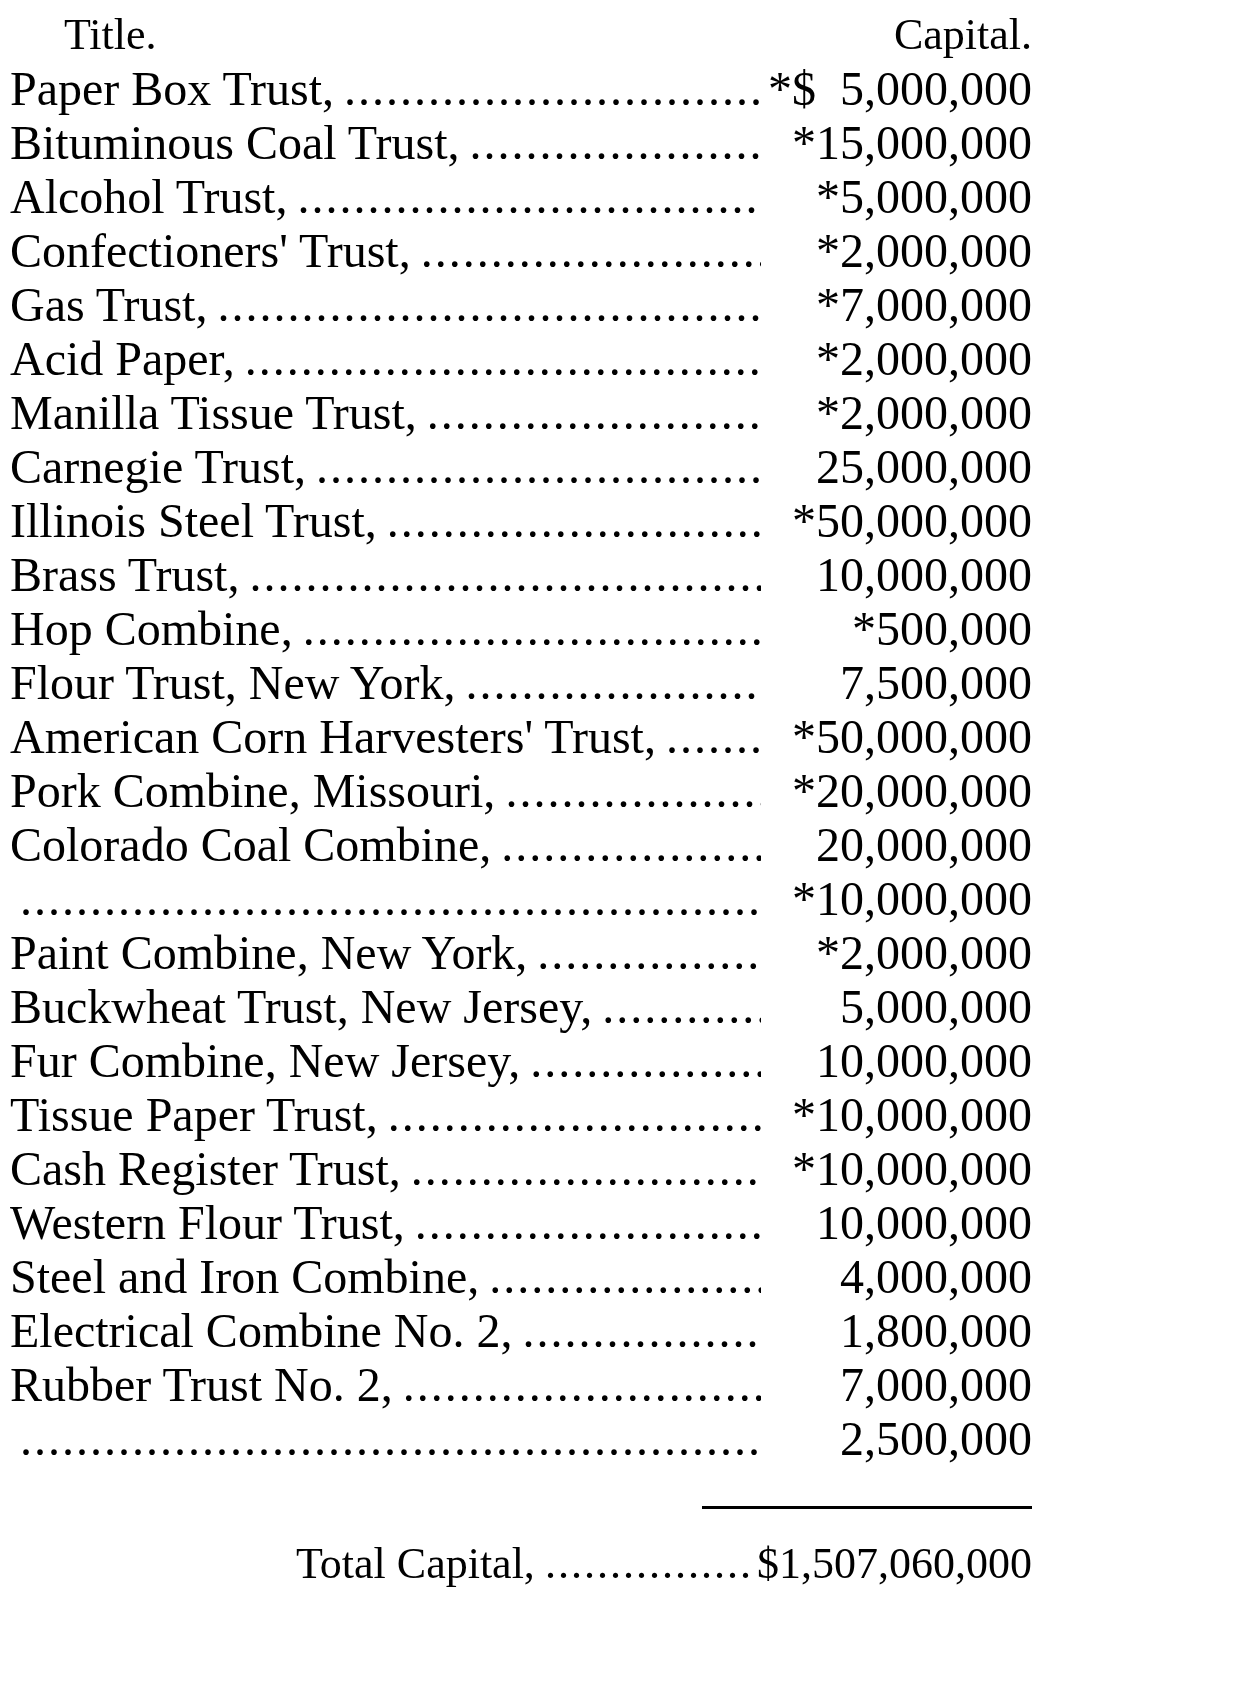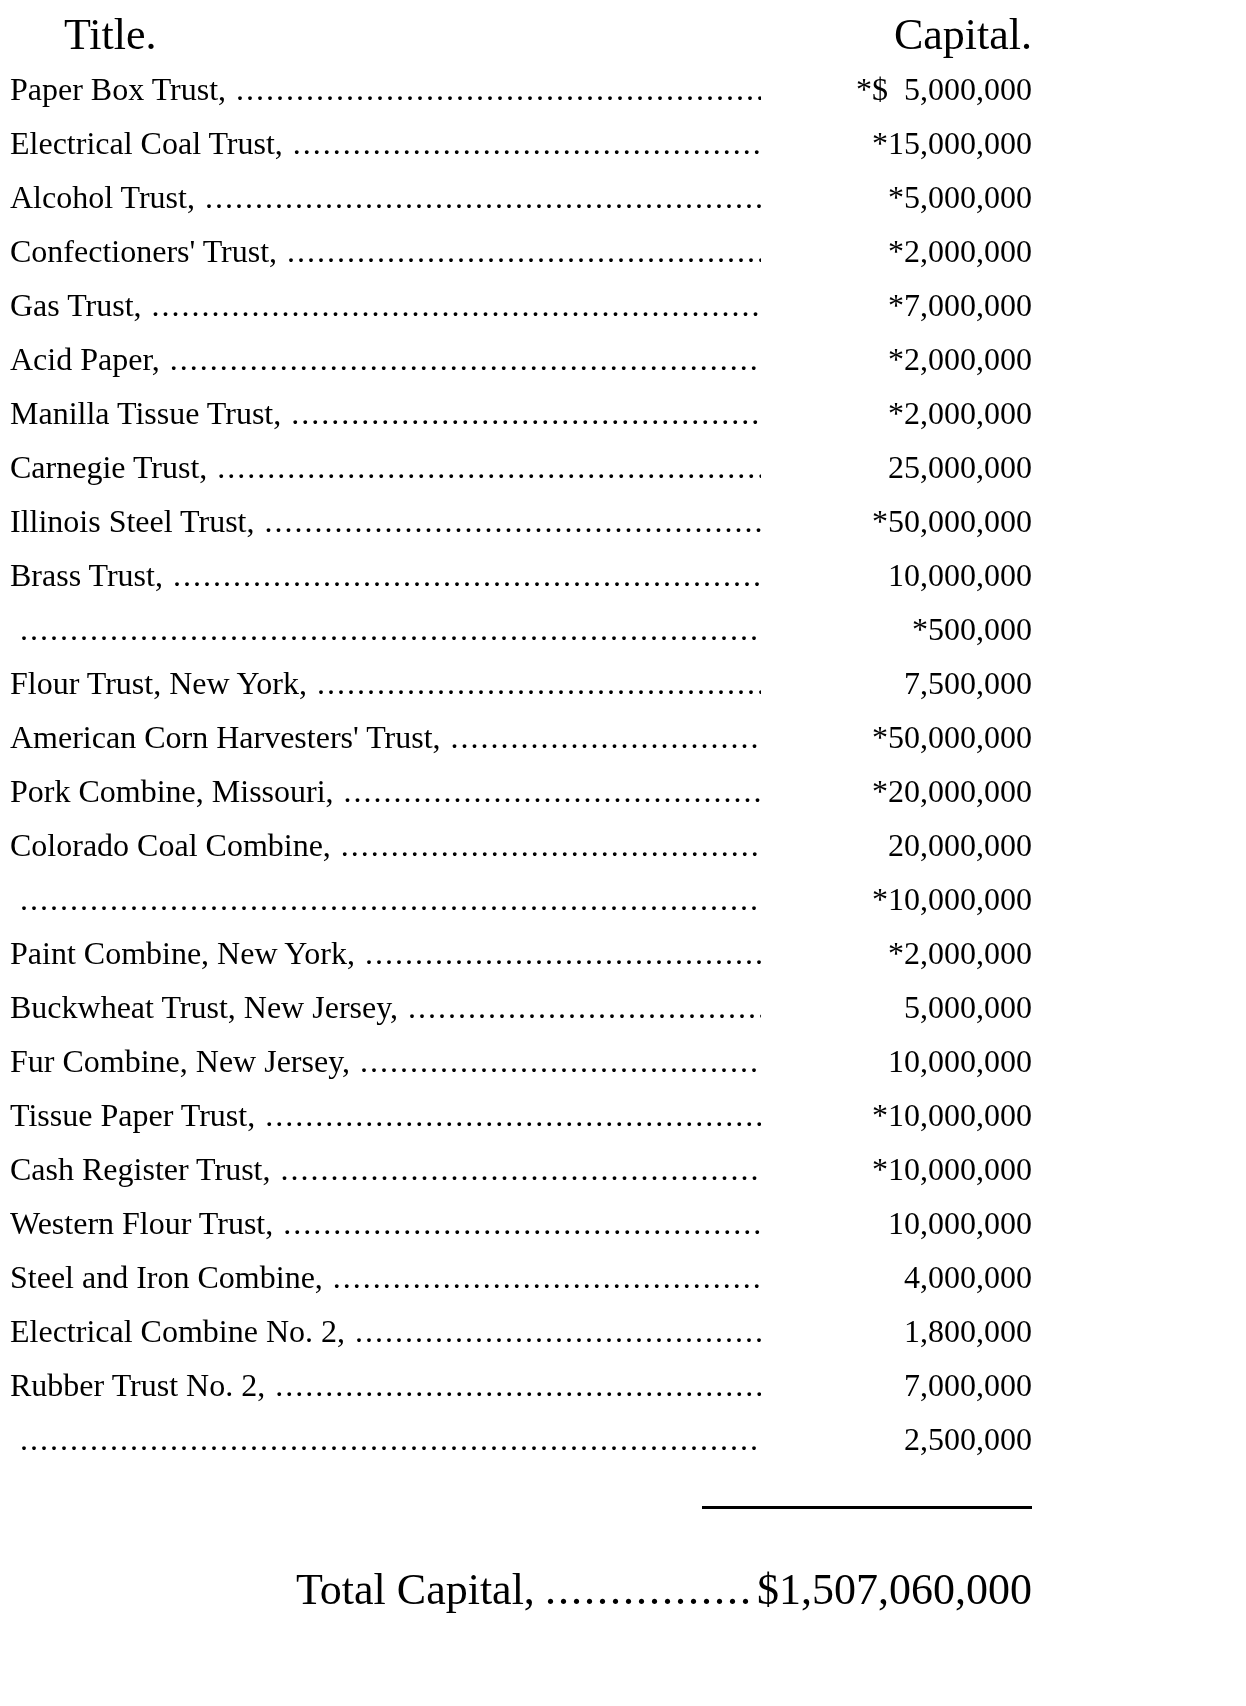--- a/index.html
+++ b/index.html
@@ -34,21 +34,21 @@
     flex: 1;
   }
   .header-capital {
     width: 265px;
     text-align: right;
     white-space: nowrap;
   }
   .row {
     display: flex;
     align-items: center;
-    font-size: 32px;
+    font-size: 48px;
     line-height: 54px;
   }
   .row-title {
     white-space: nowrap;
   }
   .leader {
     flex: 1;
     overflow: hidden;
     white-space: nowrap;
     margin-left: 10px;
@@ -67,21 +67,21 @@
     margin: 40px 0 0 auto;
     width: 330px;
     height: 0;
     border-top: 3px solid #000000;
   }
   .total-row {
     display: flex;
     align-items: baseline;
     font-size: 44px;
     line-height: 54px;
-    margin-top: 54px;
+    margin-top: 28px;
     padding-left: 286px;
   }
   .total-label {
     white-space: nowrap;
   }
   .total-amount {
     white-space: pre;
     text-align: left;
   }
 </style>
@@ -97,21 +97,21 @@
   </div>
 
   <div id="rows">
   <div class="row">
     <span class="row-title">Paper Box Trust,</span>
     <span class="leader"></span>
     <span class="row-amount">*$  5,000,000</span>
   </div>
 
   <div class="row">
-    <span class="row-title">Electrical Coal Trust,</span>
+    <span class="row-title">Bituminous Coal Trust,</span>
     <span class="leader"></span>
     <span class="row-amount">*15,000,000</span>
   </div>
 
   <div class="row">
     <span class="row-title">Alcohol Trust,</span>
     <span class="leader"></span>
     <span class="row-amount">*5,000,000</span>
   </div>
 
@@ -151,20 +151,21 @@
     <span class="row-amount">*50,000,000</span>
   </div>
 
   <div class="row">
     <span class="row-title">Brass Trust,</span>
     <span class="leader"></span>
     <span class="row-amount">10,000,000</span>
   </div>
 
   <div class="row">
+    <span class="row-title">Hop Combine,</span>
     <span class="leader"></span>
     <span class="row-amount">*500,000</span>
   </div>
 
   <div class="row">
     <span class="row-title">Flour Trust, New York,</span>
     <span class="leader"></span>
     <span class="row-amount">7,500,000</span>
   </div>
 

